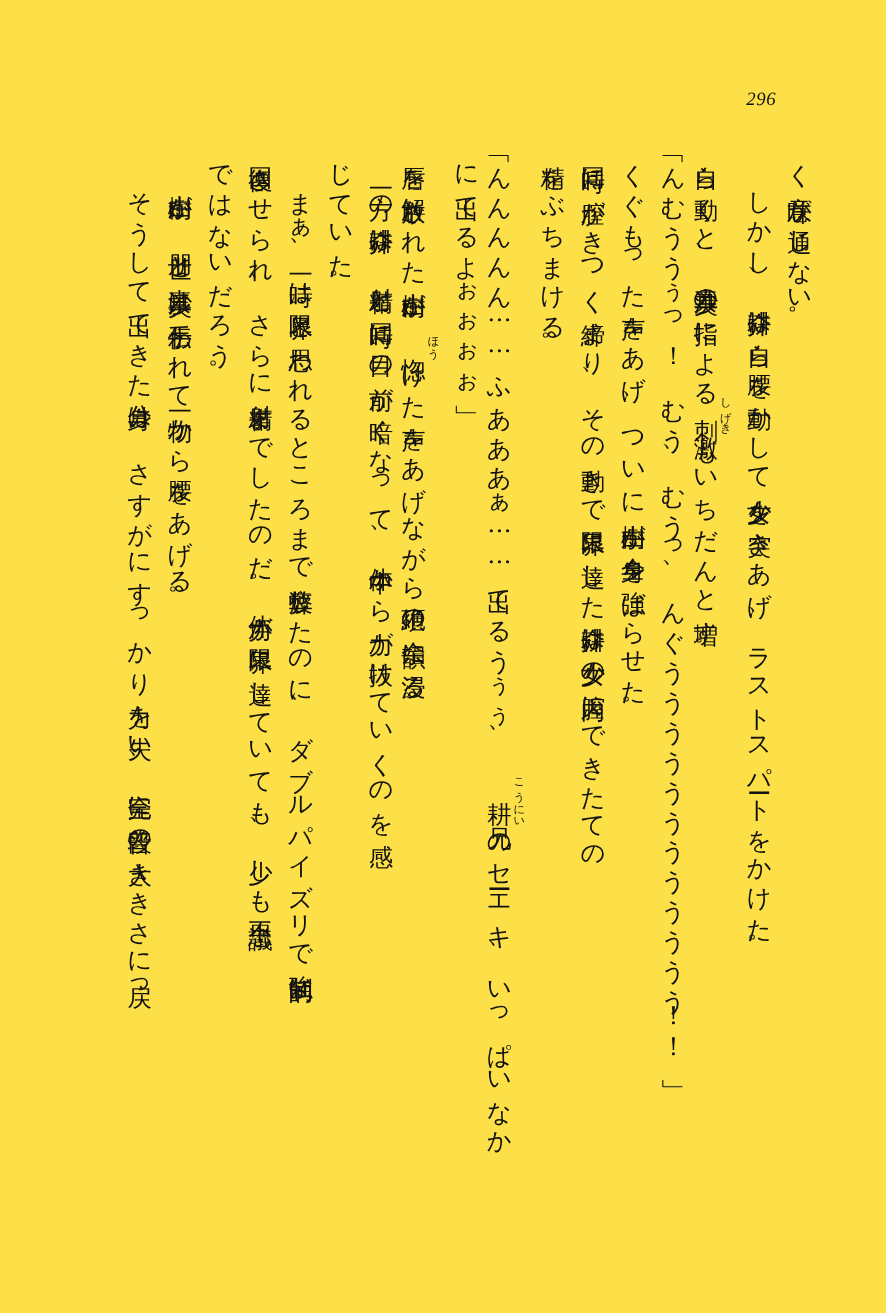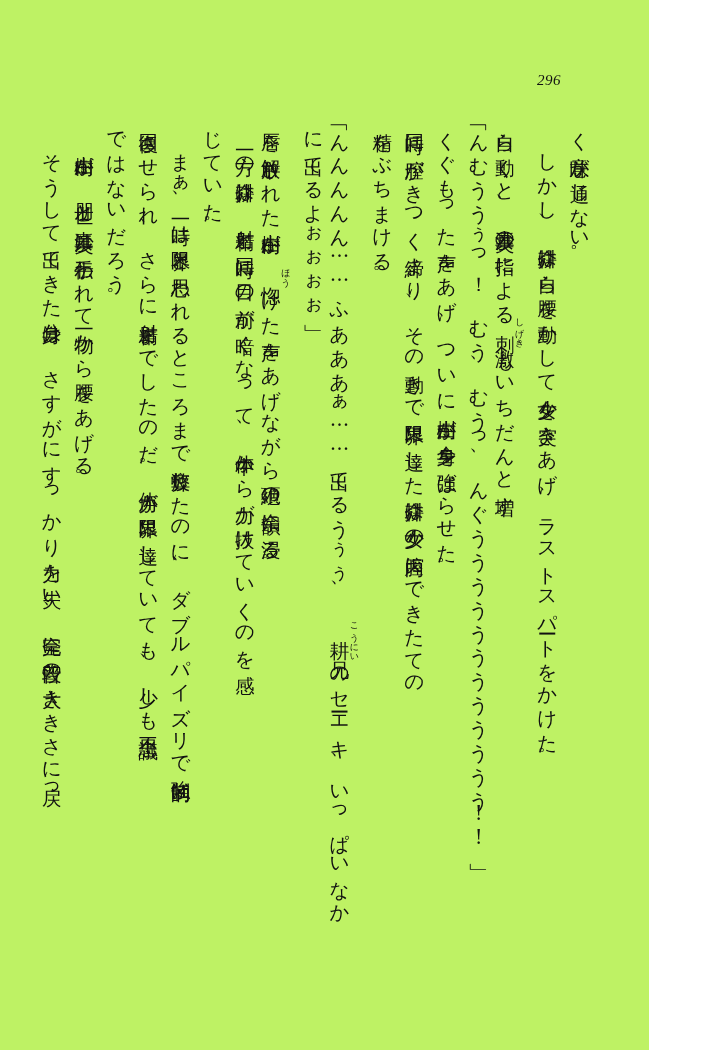--- a/index.html
+++ b/index.html
@@ -6,23 +6,23 @@
     margin: 0;
     padding: 0;
     background: #ffffff;
   }
   body {
     font-family: "Liberation Serif", "DejaVu Serif", serif;
     color: #1a1a1a;
   }
   #page {
     position: relative;
-    width: 649px;
+    width: 709px;
     height: 1050px;
-    background: #bef264;
+    background: #fde047;
     overflow: hidden;
   }
   #page-number {
     position: absolute;
     top: 72px;
     right: 88px;
     font-size: 15px;
     font-style: italic;
     font-family: "Liberation Serif", "DejaVu Serif", serif;
     color: #111111;

